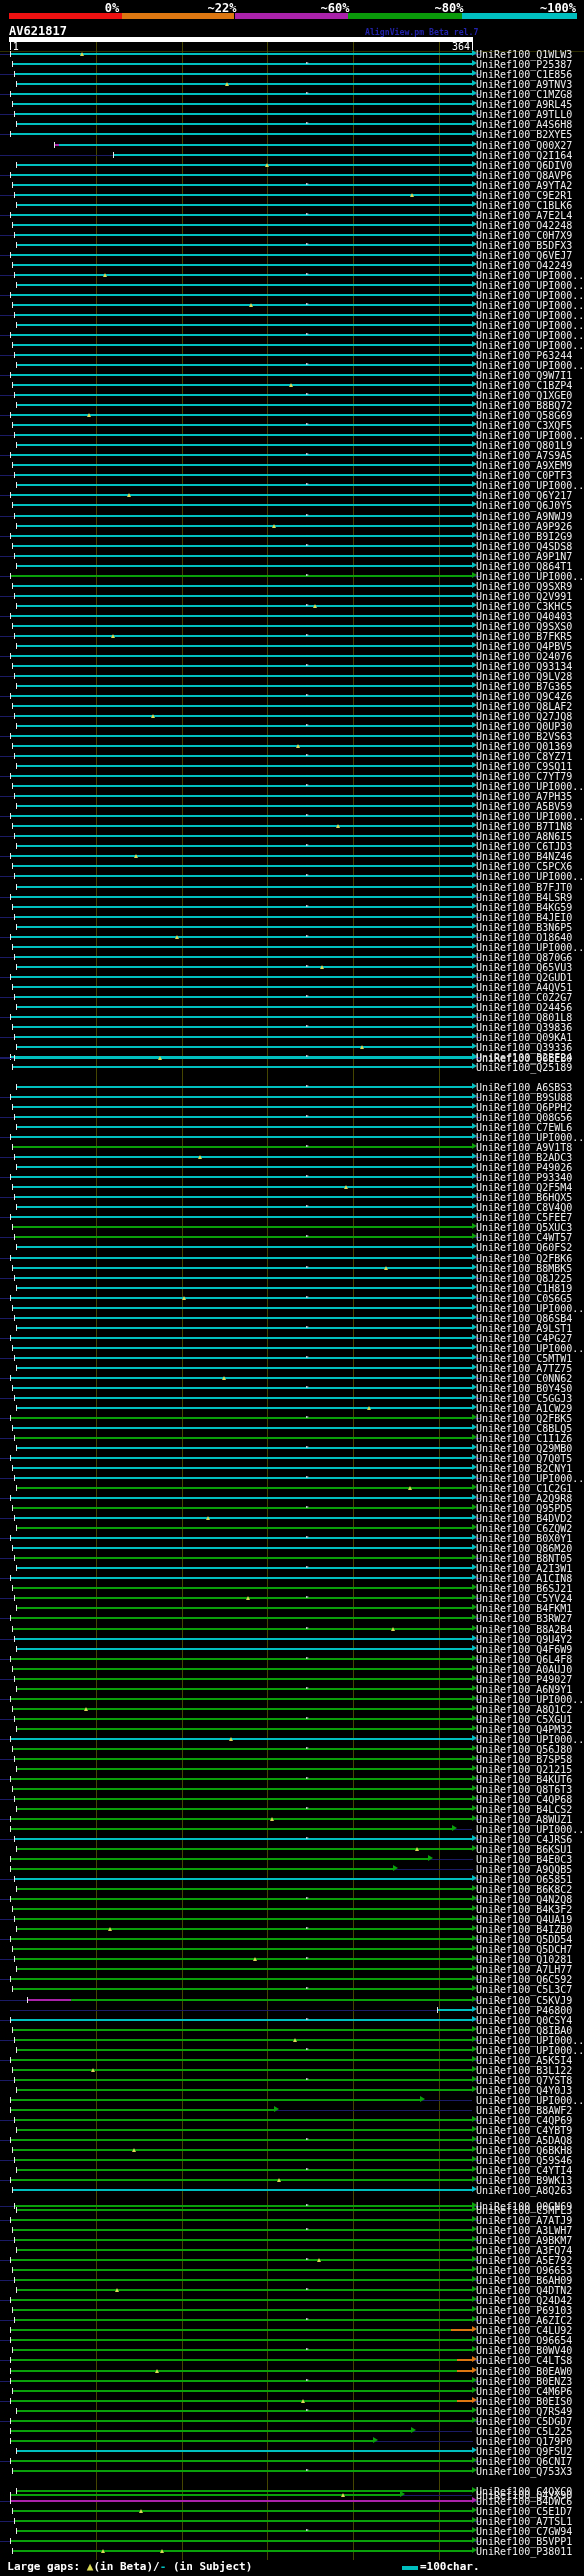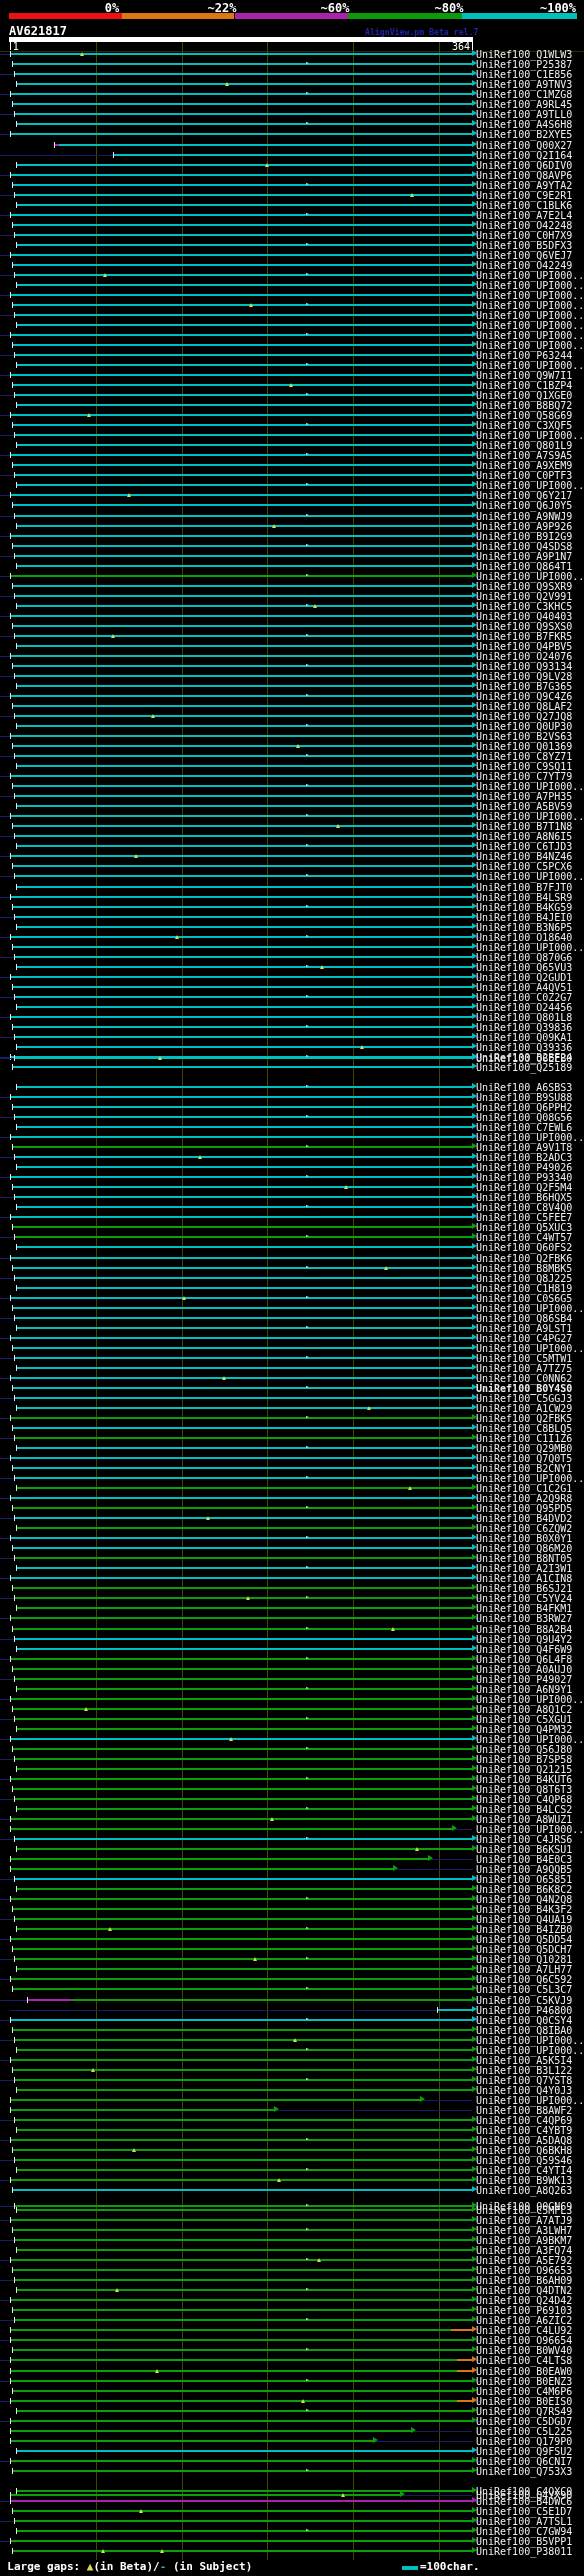--- a/index.html
+++ b/index.html
@@ -1060,21 +1060,21 @@
       </div>
       <div class="arow" style="top: 1374px;">
         <div class="navy" style="left: 0px; width: 10px;"></div>
         <div class="navy" style="left: 472px; width: 9.1px;"></div>
         <div class="bar" style="left: 10px; width: 462px; background: rgb(0, 191, 191);"></div>
         <div class="stick" style="left: 10px;"></div>
         <div class="arrow" style="left: 472px; border-left-color: rgb(0, 191, 191);"></div>
         <div class="gapq" style="left: 222px;"></div>
         <div class="lbl">UniRef100_C0NN62</div>
       </div>
-      <div class="arow" style="top: 1384px; font-weight: bold;">
+      <div class="arow" style="top: 1384px;">
         <div class="bar" style="left: 12px; width: 461px; background: rgb(0, 191, 191);"></div>
         <div class="stick" style="left: 12px;"></div>
         <div class="arrow" style="left: 472px; border-left-color: rgb(0, 191, 191);"></div>
         <div class="midtick" style="left: 306px;"></div>
         <div class="lbl">UniRef100_B0Y4S0</div>
       </div>
       <div class="arow" style="top: 1394px;">
         <div class="navy" style="left: 0px; width: 13.7px;"></div>
         <div class="navy" style="left: 472px; width: 9.1px;"></div>
         <div class="bar" style="left: 13.7px; width: 459px; background: rgb(0, 191, 191);"></div>

